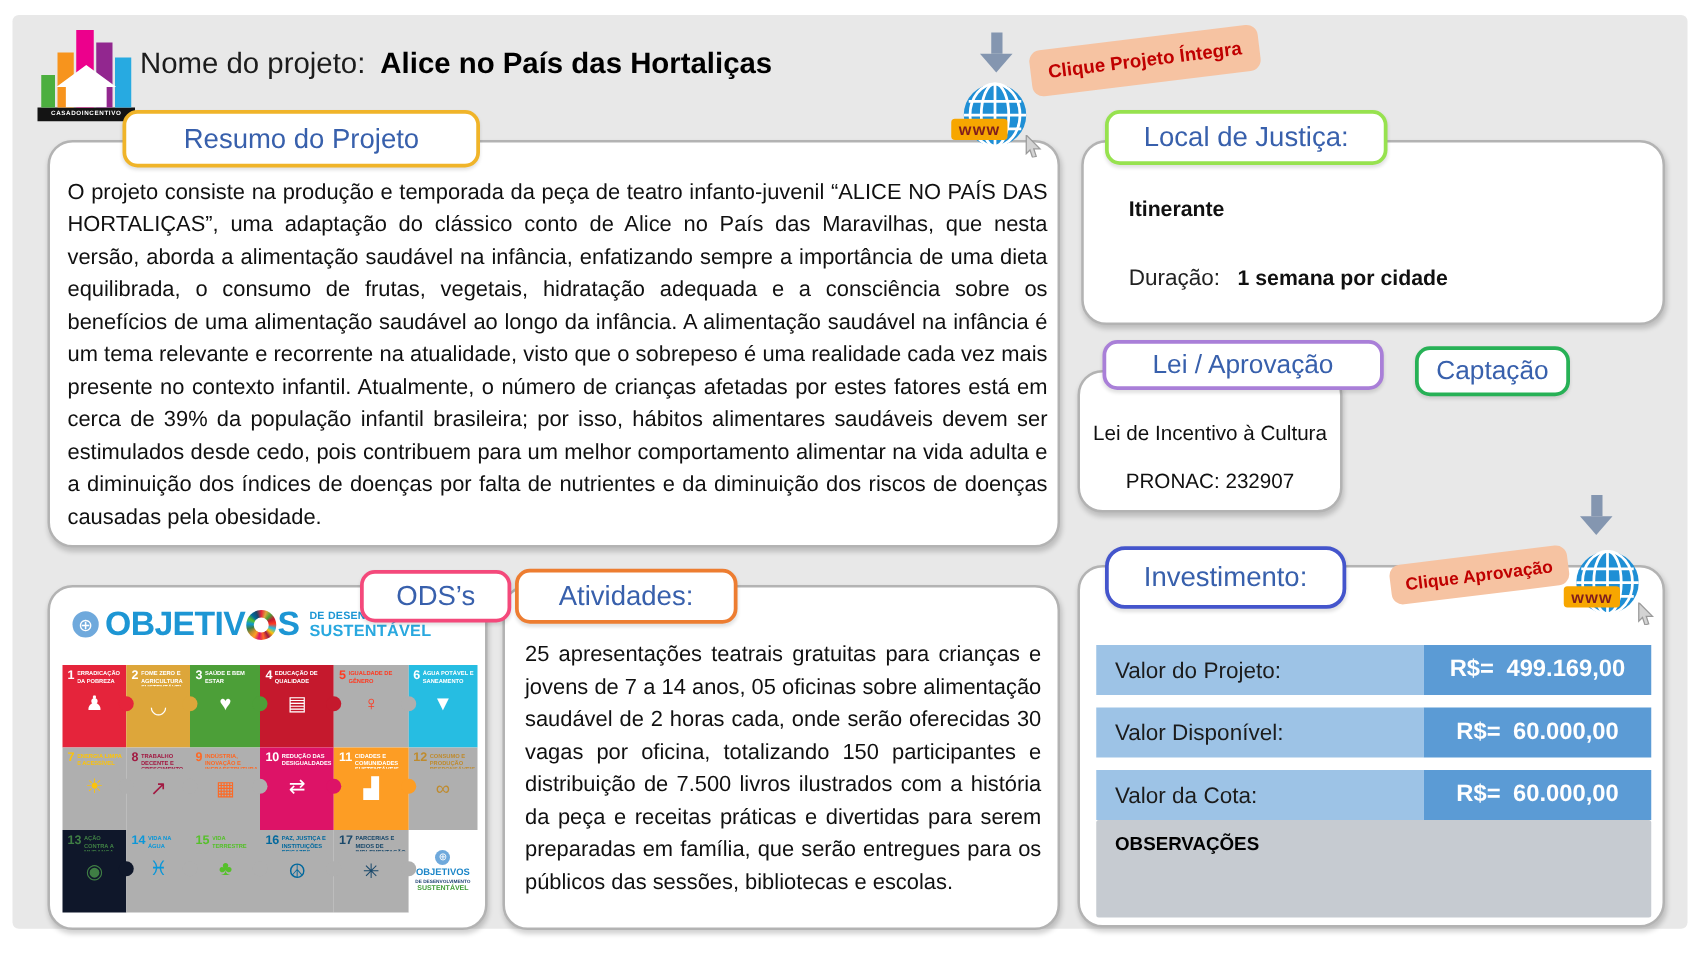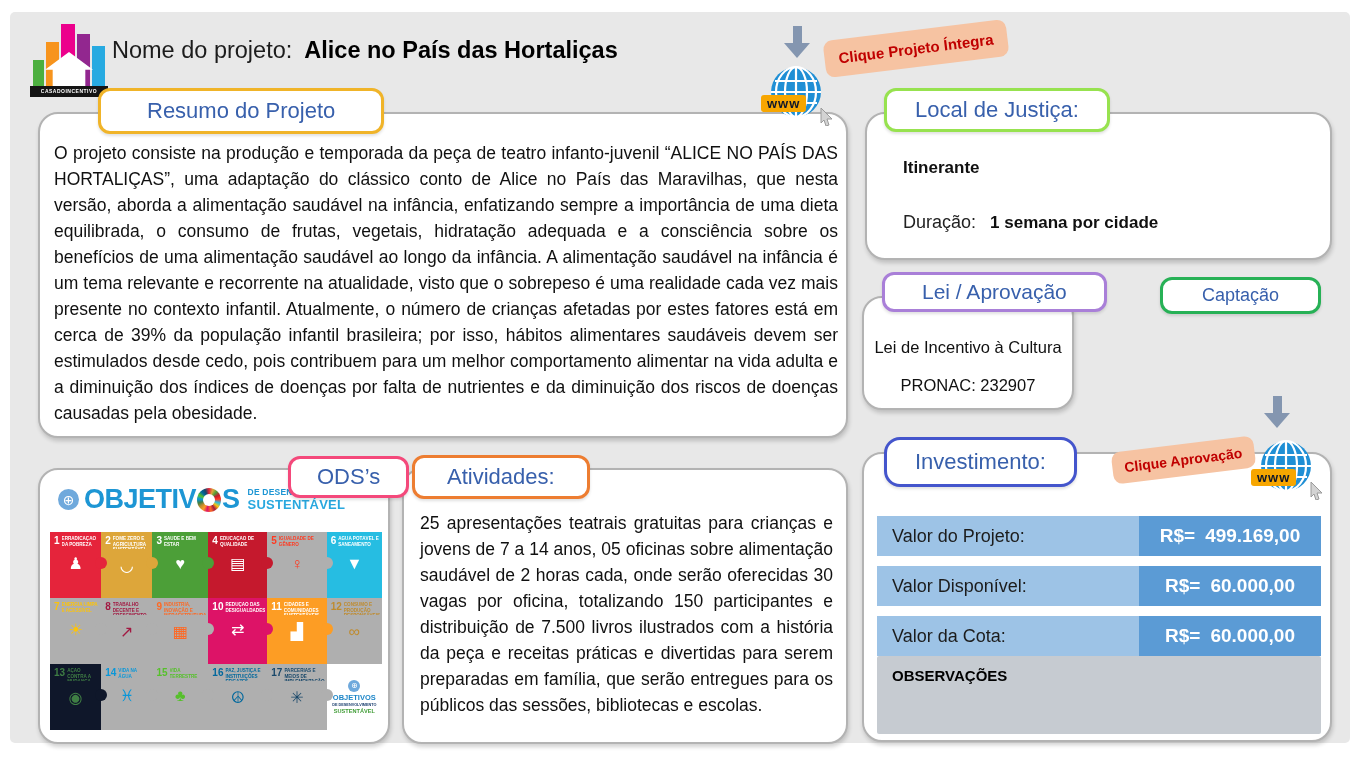--- a/index.html
+++ b/index.html
@@ -34,21 +34,21 @@
     box-shadow:1px 3px 4px rgba(0,0,0,.18)}
   .pill{position:absolute;background:#fff;border:3px solid #ccc;border-radius:12px;
     color:var(--title-blue);font-size:22px;text-align:center;z-index:6;box-shadow:0 2px 3px rgba(0,0,0,.12);white-space:nowrap}
   .badge{position:absolute;background:var(--badge-bg);color:var(--badge-text);font-weight:bold;
     font-size:15px;padding:10px 14px;border-radius:9px;transform:rotate(-7deg);z-index:7;white-space:nowrap}
   .down-arrow{position:absolute;z-index:5;width:26px}
   .down-arrow .shaft{display:block;width:9px;height:17px;background:var(--arrow);margin:0 auto}
   .down-arrow .head{display:block;width:0;height:0;margin:0 auto;
     border-left:13px solid transparent;border-right:13px solid transparent;border-top:15px solid var(--arrow)}
   .globe{position:absolute;width:62px;height:62px;z-index:6}
-  .globe .www-band{position:absolute;left:-5px;top:33px;background:var(--band);color:#0f172a;
+  .globe .www-band{position:absolute;left:-5px;top:33px;background:var(--band);color:#7f1d1d;
     font-weight:bold;font-size:13px;letter-spacing:1px;padding:0 6px;border-radius:3px;line-height:17px}
   .globe .cursor{position:absolute;right:-8px;bottom:-2px}
 
   
   .resumo-card{left:38px;top:112px;width:810px;height:326px}
   .resumo-pill{left:98px;top:88px;padding:7px 46px}
   .resumo-text{position:absolute;left:14px;right:8px;top:26px;font-size:17.5px;line-height:26px;
     text-align:justify;color:#101010}
 
   
@@ -59,21 +59,21 @@
   .local-dur .dur-val{font-size:17px;color:#101010;margin-left:14px;font-weight:bold}
 
   
   .lei-card{left:862px;top:296px;width:212px;height:114px}
   .lei-pill{left:882px;top:272px;padding:5px 37px;font-size:21px}
   .lei-l1{position:absolute;left:0;right:0;top:40px;text-align:center;font-size:16.5px;color:#101010}
   .lei-l2{position:absolute;left:0;right:0;top:78px;text-align:center;font-size:16.5px;color:#101010}
 
   
   .capta-card{left:1126px;top:290px;width:206px;height:118px}
-  .capta-pill{left:1160px;top:277px;padding:5px 39px;font-size:18px}
+  .capta-pill{left:1132px;top:277px;padding:5px 14px;font-size:21px}
   .capta-val{position:absolute;left:0;right:0;top:56px;text-align:center;font-size:17.5px;color:#101010}
 
   
   .inv-card{left:862px;top:452px;width:470px;height:290px}
   .inv-pill{left:884px;top:437px;padding:9px 28px;border-radius:16px}
   .inv-table{position:absolute;left:13px;top:62px;width:444px}
   .inv-row{display:flex;height:40px;margin-bottom:10px}
   .inv-label{width:262px;background:var(--tbl-label);color:#1c1c1c;font-size:18px;
     display:flex;align-items:center;padding-left:15px}
   .inv-value{width:182px;background:var(--tbl-value);color:#fff;font-size:19px;font-weight:bold;

